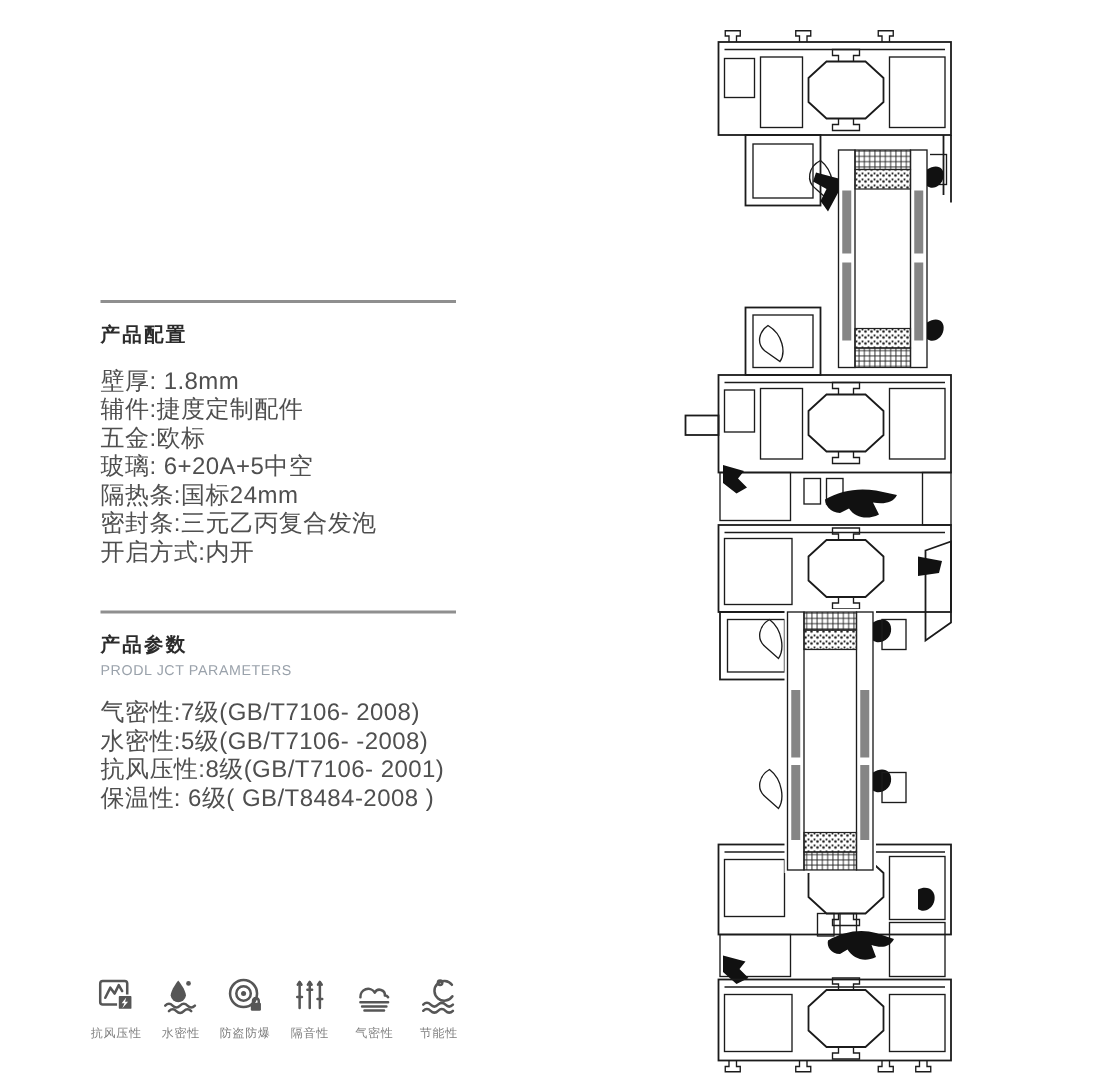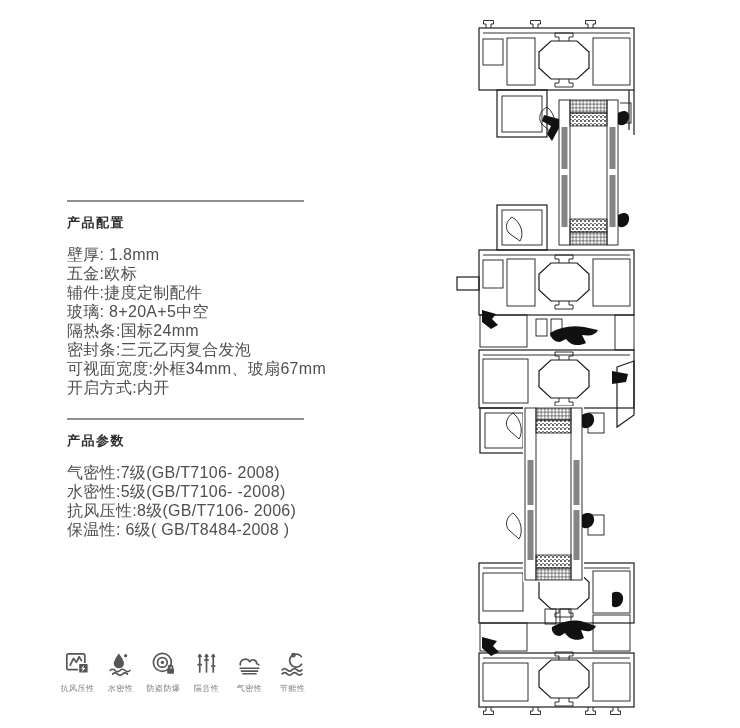--- a/index.html
+++ b/index.html
@@ -32,37 +32,37 @@
 </head>
 <body>
 
 <div class="canvas">
 
   <div class="section" style="top:200px;">
     <div class="divider"></div>
     <div class="sec-title">产品配置</div>
     <ul class="spec-list">
       <li>壁厚: 1.8mm</li>
+      <li>辅件:捷度定制配件</li>
       <li>五金:欧标</li>
-      <li>辅件:捷度定制配件</li>
-      <li>玻璃: 8+20A+5中空</li>
+      <li>玻璃: 6+20A+5中空</li>
       <li>隔热条:国标24mm</li>
       <li>密封条:三元乙丙复合发泡</li>
-      <li>可视面宽度:外框34mm、玻扇67mm</li>
       <li>开启方式:内开</li>
     </ul>
   </div>
 
-  <div class="section" style="top:418px;">
+  <div class="section" style="top:407px;">
     <div class="divider"></div>
     <div class="sec-title">产品参数</div>
+    <div class="sec-sub">PRODL JCT PARAMETERS</div>
     <ul class="spec-list">
       <li>气密性:7级(GB/T7106- 2008)</li>
       <li>水密性:5级(GB/T7106- -2008)</li>
-      <li>抗风压性:8级(GB/T7106- 2006)</li>
+      <li>抗风压性:8级(GB/T7106- 2001)</li>
       <li>保温性: 6级( GB/T8484-2008 )</li>
     </ul>
   </div>
 
   <div class="features">
 
     <div class="feature">
       <svg viewBox="0 0 24 24">
         <rect class="ic" x="2.5" y="3.5" width="16" height="14" rx="1.5"></rect>
         <polyline class="ic" points="5.5,13.5 8.5,7.5 11,11 13.5,6 15.5,9.5"></polyline>

